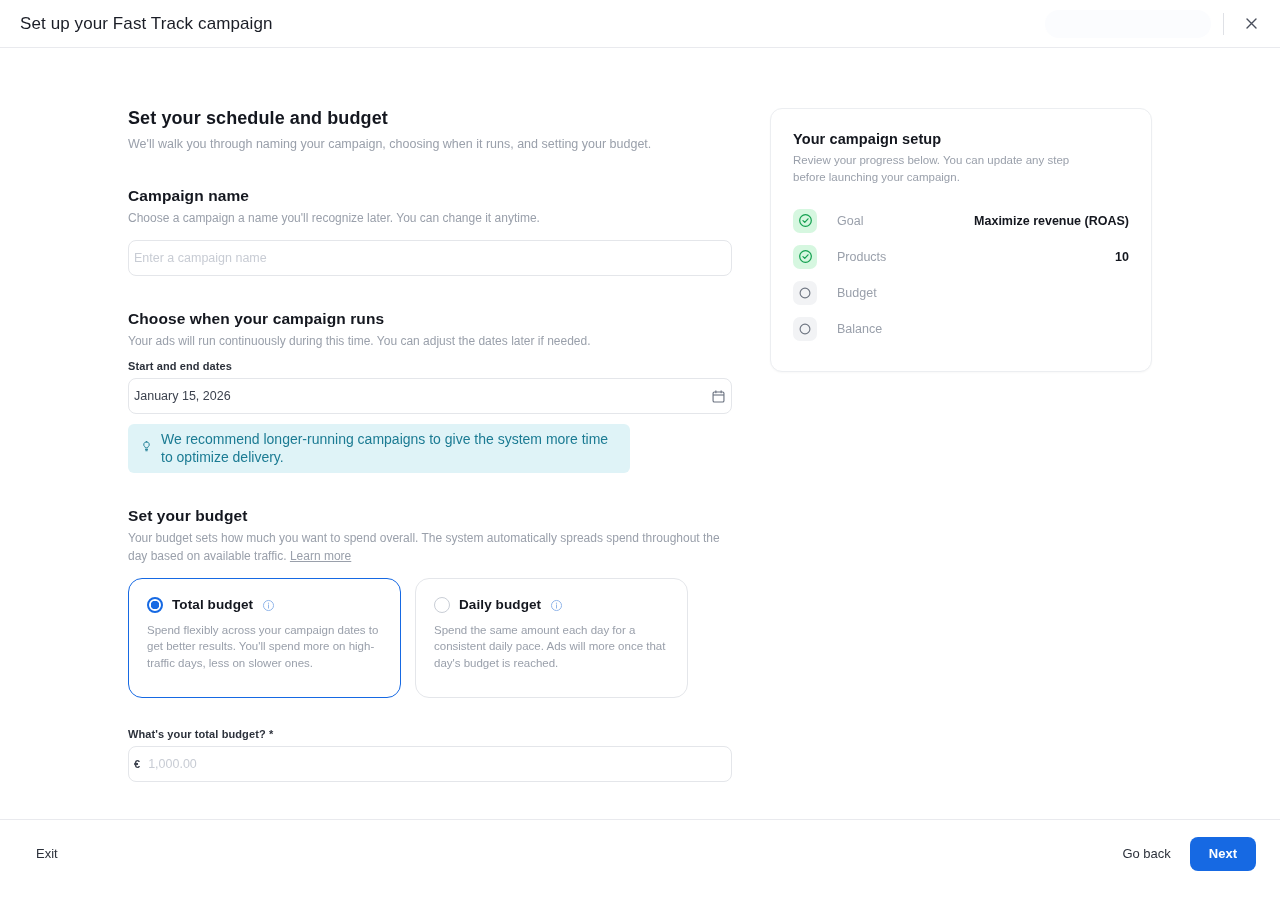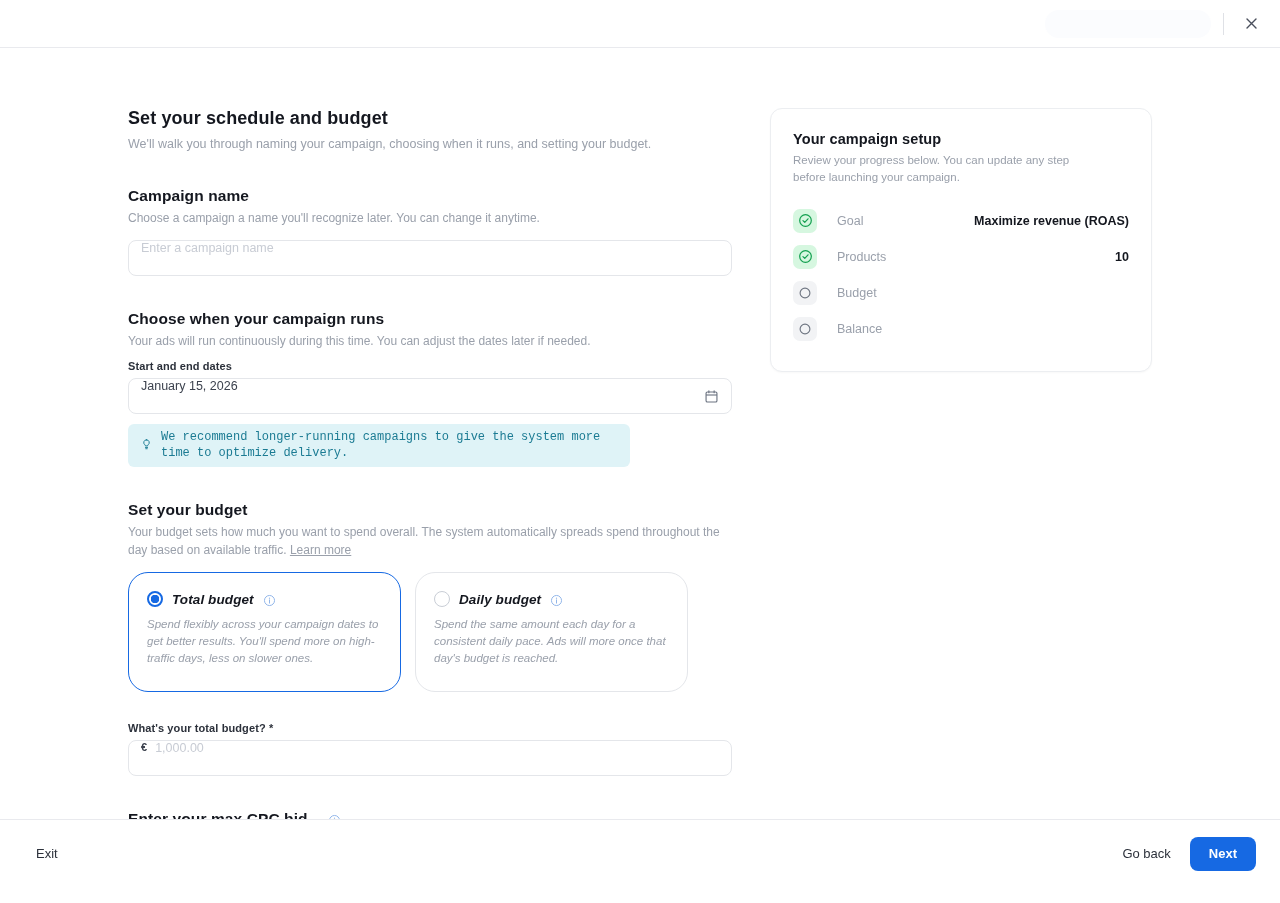--- a/index.html
+++ b/index.html
@@ -109,21 +109,22 @@
   .req { color: #2c313b; }
 
   
   .input {
     width: 604px;
     height: 36px;
     border: 1px solid #e4e6ea;
     border-radius: 8px;
     background: #fff;
     display: flex;
-    padding: 0 12px;
+    align-items: center;
+    padding: 0 5px;
     font-size: 12.5px;
     cursor: text;
   }
   .input .placeholder { color: #c8ccd4; }
   .input .value { color: #3c424e; }
   .input .trailing { margin-left: auto; display: flex; align-items: center; color: #6b7280; }
   .currency {
     font-size: 11px;
     font-weight: 700;
     color: #3c424e;
@@ -136,48 +137,46 @@
     width: 502px;
     min-height: 26px;
     background: #dff3f7;
     border-radius: 6px;
     display: flex;
     align-items: center;
     gap: 8px;
     padding: 6px 12px;
   }
   .hint-text {
-    font-size: 12px;
+    font-size: 14px;
     color: #1b7b93;
     line-height: 1.3;
-    font-family: Liberation Mono, monospace;
   }
 
   
   .learn-more {
     color: #9aa0ab;
     text-decoration: underline;
     cursor: pointer;
   }
 
   
   .options {
     display: flex;
     gap: 14px;
     margin-top: 2px;
   }
   .opt-card {
     width: 273px;
     height: 120px;
-    border-radius: 20px;
+    border-radius: 14px;
     border: 1px solid #e4e6ea;
     background: #fff;
     padding: 18px 18px 0 18px;
     cursor: pointer;
-    font-style: italic;
   }
   .opt-card.selected {
     border: 1.5px solid #1669e3;
   }
   .opt-head {
     display: flex;
     align-items: center;
     gap: 9px;
     margin-bottom: 9px;
   }
@@ -304,20 +303,21 @@
     height: 34px;
     padding: 0 19px;
     cursor: pointer;
     font-family: "Liberation Sans", sans-serif;
   }
 </style>
 </head>
 <body>
 
 <div class="topbar">
+  <div class="topbar-title">Set up your Fast Track campaign</div>
   <div class="topbar-right">
     <div class="ghost-pill"></div>
     <div class="vdivider"></div>
     <div class="close-btn">
       <svg width="15" height="15" viewBox="0 0 15 15" fill="none" stroke="currentColor" stroke-width="1.4" stroke-linecap="round">
         <path d="M3 3 L12 12 M12 3 L3 12"></path>
       </svg>
     </div>
   </div>
 </div>

